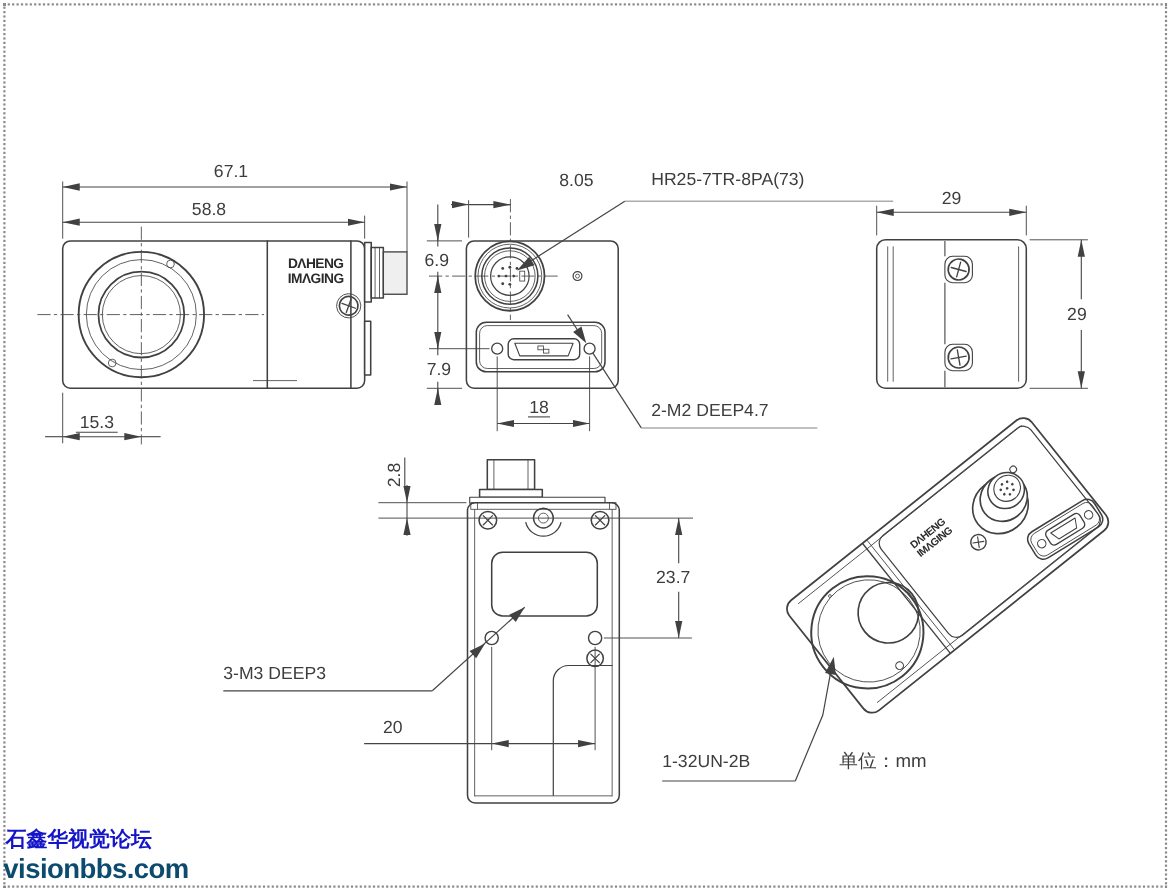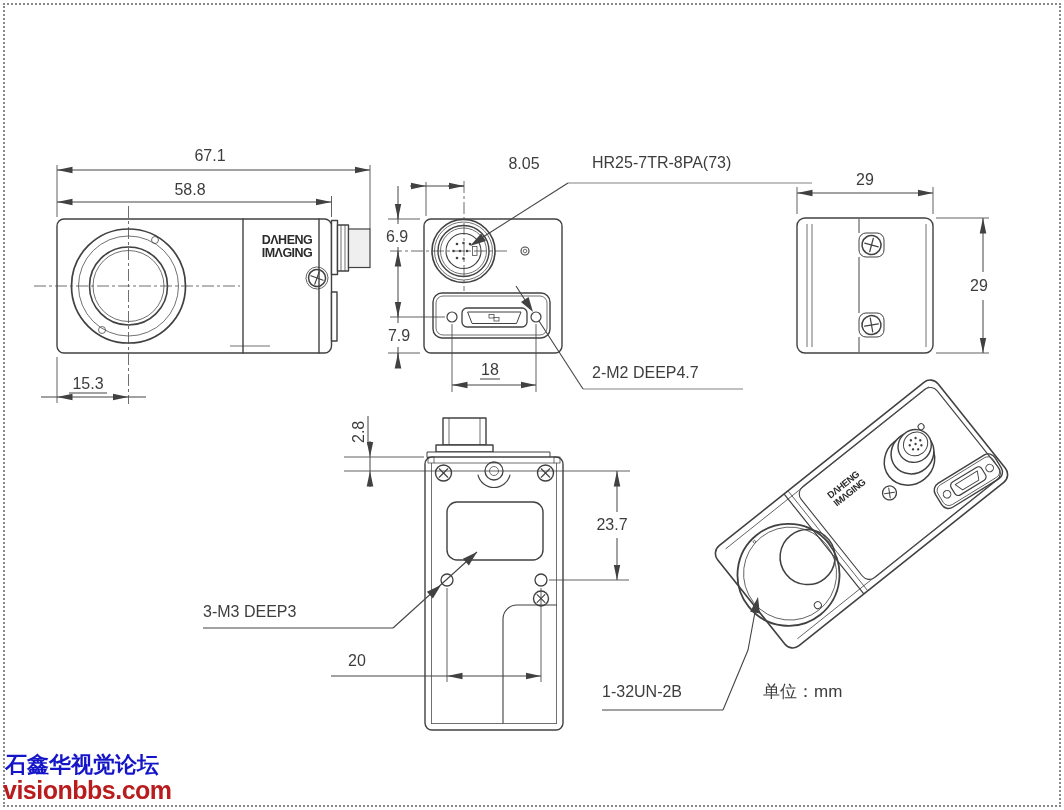--- a/index.html
+++ b/index.html
@@ -14,21 +14,21 @@
   .dim{fill:none;stroke:#454545;stroke-width:1;}
   .ext{fill:none;stroke:#454545;stroke-width:0.85;}
   .cl{fill:none;stroke:#4a4a4a;stroke-width:0.8;stroke-dasharray:12 3 3 3;}
   .gray{stroke:#ababab;stroke-width:1.4;}
   .arrfill{fill:#414141;stroke:none;}
   text.d{font-size:16px;fill:#3d3d3d;}
   text.lbl{font-size:16px;fill:#3d3d3d;}
   text.logo{font-size:12.5px;font-weight:bold;fill:#2b2b2b;letter-spacing:-0.5px;}
   text.logo3d{font-size:9.5px;font-weight:bold;fill:#2b2b2b;letter-spacing:-0.5px;}
   text.cn{font-size:17px;fill:#3d3d3d;}
-  .wm1{position:absolute;left:5px;top:750px;font-size:22px;font-weight:bold;}
+  .wm1{position:absolute;left:5px;top:750px;font-size:19px;font-weight:bold;}
   .wm2{position:absolute;left:3px;top:776px;font-size:25px;font-weight:bold;letter-spacing:-0.5px;}
 </style>
 </head>
 <body>
 
 <div class="page">
 <svg width="1064" height="810" viewBox="0 0 1064 810">
   <defs>
     <marker id="arr" viewBox="0 0 16 8" refX="15.5" refY="4" markerWidth="16" markerHeight="8" orient="auto-start-reverse" markerUnits="userSpaceOnUse">
       <path d="M15.5,4 L0,0.7 L0,7.3 Z" fill="#414141"></path>
@@ -323,14 +323,14 @@
       <text class="lbl" x="602" y="697">1-32UN-2B</text>
       <line class="dim" x1="602" y1="710" x2="723" y2="710" style="stroke-width:1.1"></line>
       <polyline class="dim" points="723,710 748,650 755,612" style="stroke-width:1.1"></polyline>
       <polygon class="arrfill" points="758,597 759.9,613.6 750.1,611.8"></polygon>
     </g>
     <text class="cn" x="763" y="697">单位：mm</text>
   </g>
 </svg>
 
 <div class="wm1" style="color:#1414c8">石鑫华视觉论坛</div>
-<div class="wm2" style="color:#b91c1c">visionbbs.com</div>
+<div class="wm2" style="color:#0c4a6e">visionbbs.com</div>
 </div>
 
 </body></html>

